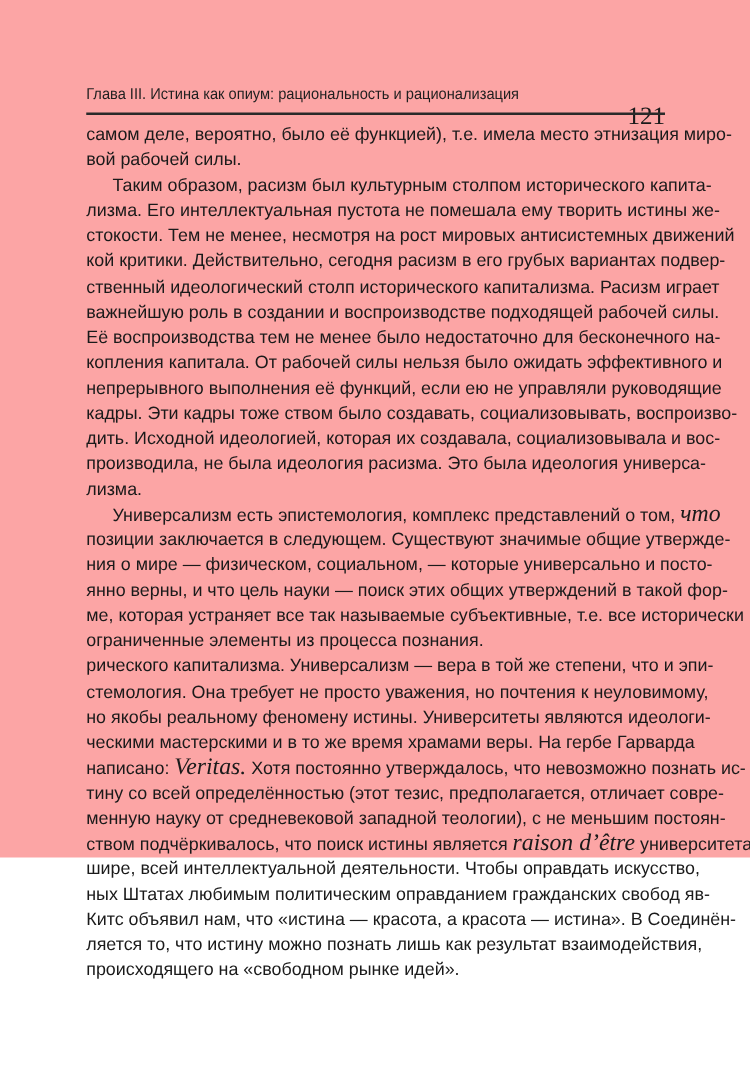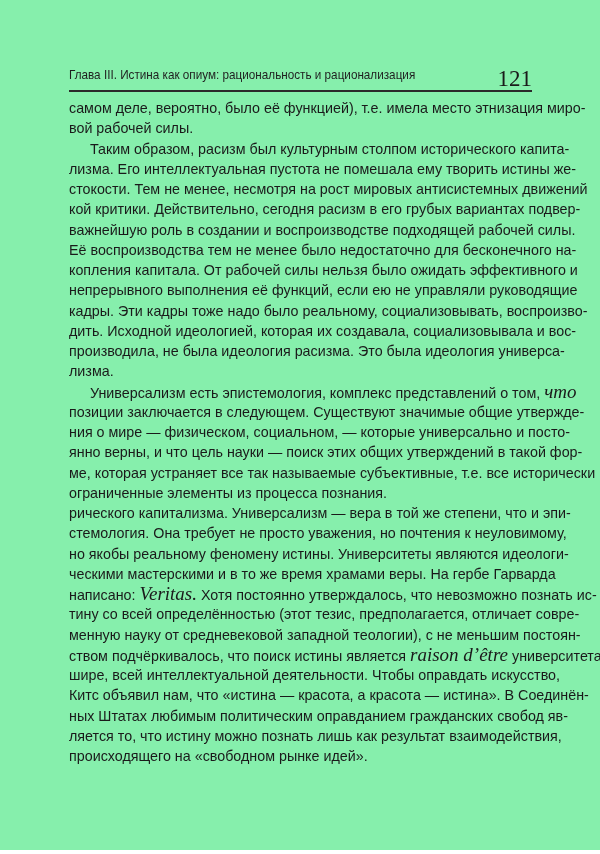--- a/index.html
+++ b/index.html
@@ -1,32 +1,32 @@
 <!DOCTYPE html>
 <html><head>
 <meta charset="utf-8">
 <style>
   html, body { margin: 0; padding: 0; background: #ffffff; }
   body { width: 600px; height: 854px; position: relative; overflow: hidden; }
   .page {
-    position: absolute; left: 0; top: 0; width: 600px; height: 850px;
-    background: #86efac; color: #1a1a1a;
+    position: absolute; left: 0; top: 0; width: 600px; height: 686px;
+    background: #fca5a5; color: #1a1a1a;
   }
   .running-head {
     position: absolute; left: 69px; top: 66px; width: 463px; height: 20px;
     font-family: "Liberation Sans", sans-serif; font-size: 12.6px; color: #1f1f1f;
     font-stretch: condensed;
   }
   .running-title {
     position: absolute; left: 0; top: 2px; white-space: nowrap;
     transform: scaleX(0.93); transform-origin: left center;
   }
   .page-number {
-    position: absolute; right: 0; top: 0px;
-    font-family: "Liberation Serif", serif; font-size: 23px; color: #1a1a1a; margin-left: 48px;
+    position: absolute; right: 0; top: 16px;
+    font-family: "Liberation Serif", serif; font-size: 20px; color: #1a1a1a; margin-left: 48px;
   }
   .head-rule {
     position: absolute; left: 69px; top: 90px; width: 463px; height: 0;
     border-top: 2.4px solid #2a2a2a;
   }
   .body-text {
     position: absolute; left: 69px; top: 98px; width: 463px;
     font-family: "Liberation Sans", sans-serif; font-size: 14.3px;
     line-height: 20.25px; color: #1a1a1a;
   }
@@ -52,25 +52,26 @@
   <div class="body-text" id="body-text">
       <div>
         <span class="line">самом деле, вероятно, было её функцией), т.е. имела место этнизация миро-</span>
         <span class="line last">вой рабочей силы.</span>
       </div>
       <div>
         <span class="line indent">Таким образом, расизм был культурным столпом исторического капита-</span>
         <span class="line">лизма. Его интеллектуальная пустота не помешала ему творить истины же-</span>
         <span class="line">стокости. Тем не менее, несмотря на рост мировых антисистемных движений</span>
         <span class="line">кой критики. Действительно, сегодня расизм в его грубых вариантах подвер-</span>
+        <span class="line">ственный идеологический столп исторического капитализма. Расизм играет</span>
         <span class="line">важнейшую роль в создании и воспроизводстве подходящей рабочей силы.</span>
         <span class="line">Её воспроизводства тем не менее было недостаточно для бесконечного на-</span>
         <span class="line">копления капитала. От рабочей силы нельзя было ожидать эффективного и</span>
         <span class="line">непрерывного выполнения её функций, если ею не управляли руководящие</span>
-        <span class="line">кадры. Эти кадры тоже надо было реальному, социализовывать, воспроизво-</span>
+        <span class="line">кадры. Эти кадры тоже ством было создавать, социализовывать, воспроизво-</span>
         <span class="line">дить. Исходной идеологией, которая их создавала, социализовывала и вос-</span>
         <span class="line">производила, не была идеология расизма. Это была идеология универса-</span>
         <span class="line last">лизма.</span>
       </div>
       <div>
         <span class="line indent"><span style="white-space: pre;">Универсализм есть эпистемология, комплекс представлений о том, </span><span class="it">что</span><span style="white-space: pre;"></span></span>
         <span class="line">позиции заключается в следующем. Существуют значимые общие утвержде-</span>
         <span class="line">ния о мире — физическом, социальном, — которые универсально и посто-</span>
         <span class="line">янно верны, и что цель науки — поиск этих общих утверждений в такой фор-</span>
         <span class="line">ме, которая устраняет все так называемые субъективные, т.е. все исторически</span>
@@ -79,19 +80,19 @@
       <div>
         <span class="line">рического капитализма. Универсализм — вера в той же степени, что и эпи-</span>
         <span class="line">стемология. Она требует не просто уважения, но почтения к неуловимому,</span>
         <span class="line">но якобы реальному феномену истины. Университеты являются идеологи-</span>
         <span class="line">ческими мастерскими и в то же время храмами веры. На гербе Гарварда</span>
         <span class="line"><span style="white-space: pre;">написано: </span><span class="it">Veritas.</span><span style="white-space: pre;"> Хотя постоянно утверждалось, что невозможно познать ис-</span></span>
         <span class="line">тину со всей определённостью (этот тезис, предполагается, отличает совре-</span>
         <span class="line">менную науку от средневековой западной теологии), с не меньшим постоян-</span>
         <span class="line"><span style="white-space: pre;">ством подчёркивалось, что поиск истины является </span><span class="it">raison d’être</span><span style="white-space: pre;"> университета и,</span></span>
         <span class="line">шире, всей интеллектуальной деятельности. Чтобы оправдать искусство,</span>
+        <span class="line">ных Штатах любимым политическим оправданием гражданских свобод яв-</span>
         <span class="line">Китс объявил нам, что «истина — красота, а красота — истина». В Соединён-</span>
-        <span class="line">ных Штатах любимым политическим оправданием гражданских свобод яв-</span>
         <span class="line">ляется то, что истину можно познать лишь как результат взаимодействия,</span>
         <span class="line last">происходящего на «свободном рынке идей».</span>
       </div>
     </div>
 </div>
 
 </body></html>

